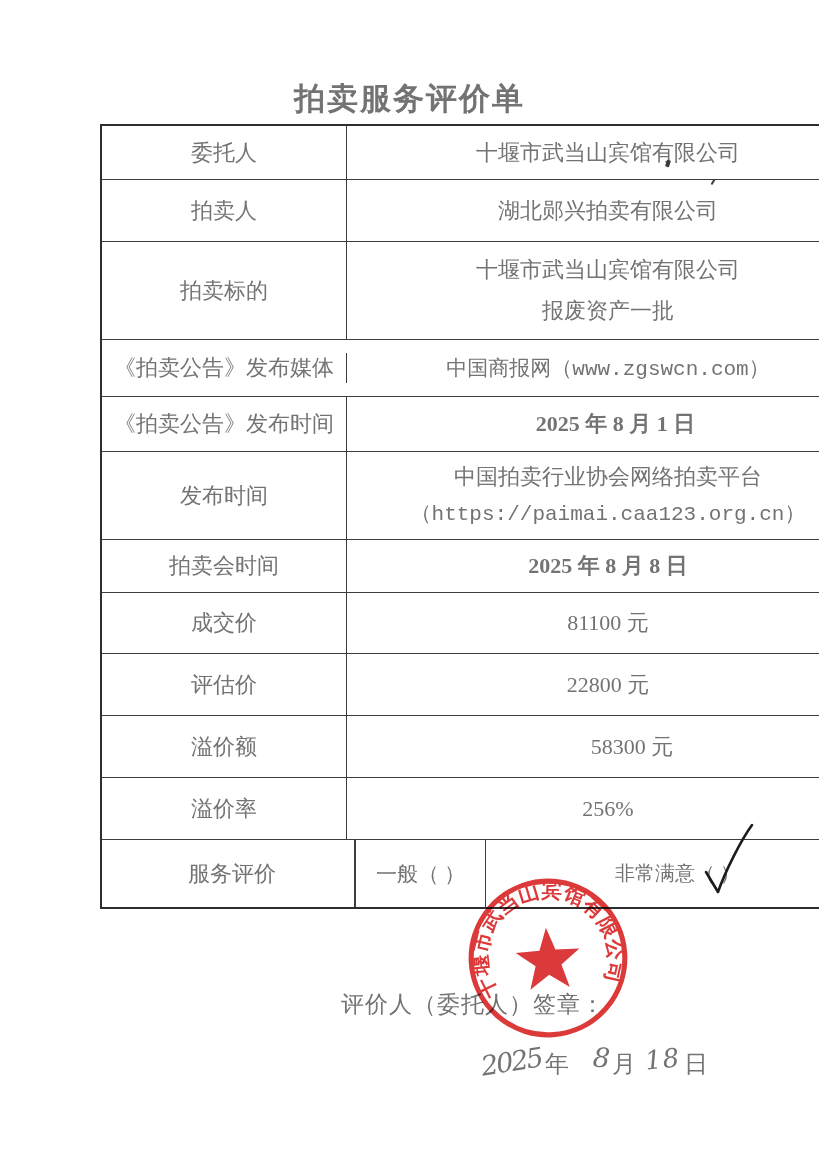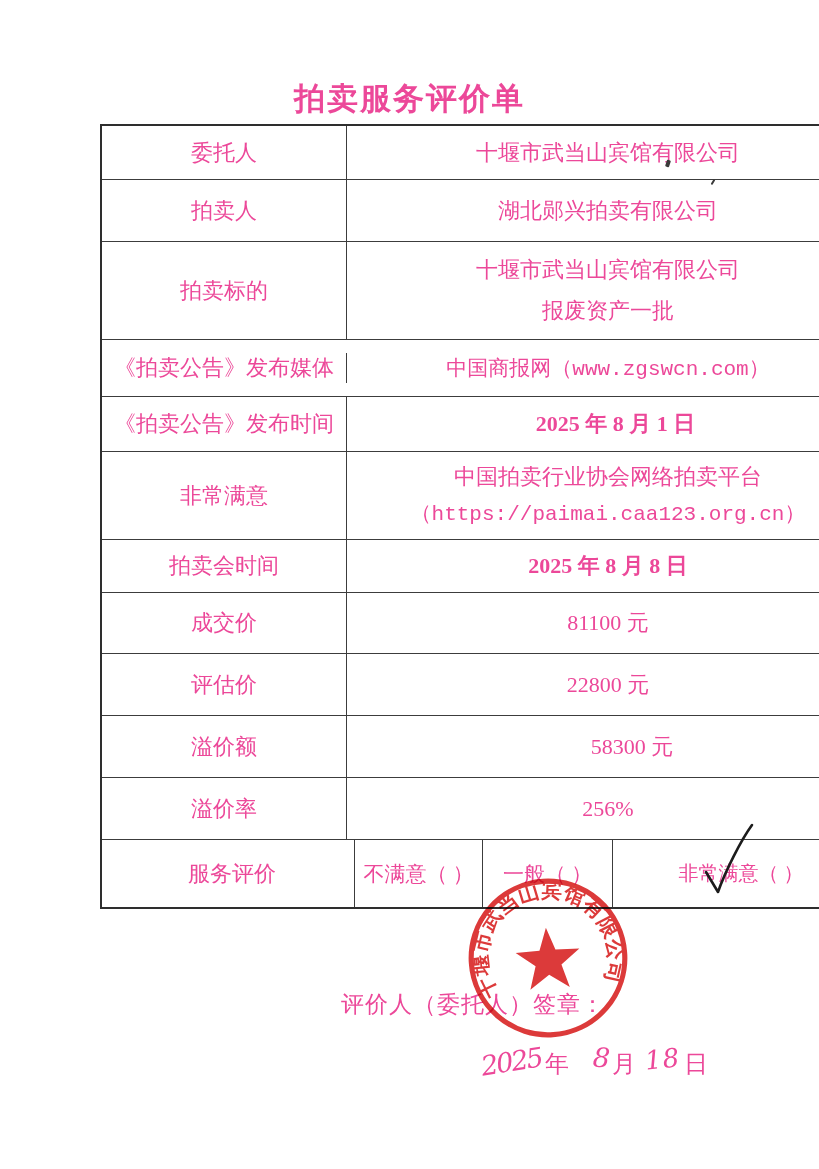--- a/index.html
+++ b/index.html
@@ -5,21 +5,21 @@
   * { margin: 0; padding: 0; box-sizing: border-box; }
   html, body { background: #e8e8e8; }
   .page {
     position: relative;
     width: 819px;
     height: 1169px;
     margin: 0 auto;
     background: #ffffff;
     overflow: hidden;
     font-family: "Liberation Serif", "DejaVu Serif", serif;
-    color: #ec4899;
+    color: #737373;
   }
   .doc-title {
     position: absolute;
     top: 78px; left: 0; right: 0;
     text-align: center;
     font-size: 31px;
     font-weight: bold;
     letter-spacing: 2px;
   }
   .eval-table {
@@ -133,21 +133,21 @@
       <div class="label-cell">《拍卖公告》发布媒体</div>
       <div class="value-cell mono">中国商报网（www.zgswcn.com）</div>
     </div>
 
     <div class="row r5">
       <div class="label-cell">《拍卖公告》发布时间</div>
       <div class="value-cell bold">2025 年 8 月 1 日</div>
     </div>
 
     <div class="row r6">
-      <div class="label-cell">非常满意</div>
+      <div class="label-cell">发布时间</div>
       <div class="value-cell two-line">
         <div class="vline">中国拍卖行业协会网络拍卖平台</div>
         <div class="vline mono">（https://paimai.caa123.org.cn）</div>
       </div>
     </div>
 
     <div class="row r7">
       <div class="label-cell">拍卖会时间</div>
       <div class="value-cell bold">2025 年 8 月 8 日</div>
     </div>
@@ -167,21 +167,20 @@
       <div class="value-cell">58300 元</div>
     </div>
 
     <div class="row r11">
       <div class="label-cell">溢价率</div>
       <div class="value-cell">256%</div>
     </div>
 
     <div class="row r12">
       <div class="label-cell">服务评价</div>
-      <div class="opt-cell opt-1">不满意（ ）</div>
       <div class="opt-cell opt-2">一般（ ）</div>
       <div class="opt-cell opt-3">非常满意（ ）</div>
     </div>
 
   </div>
 
   <svg class="checkmark-svg" viewBox="0 0 62 86" aria-hidden="true">
     <path d="M 12,52 L 24,72 C 31,52 47,20 58,5" fill="none" stroke="#1c1c1c" stroke-width="2.6" stroke-linecap="round" stroke-linejoin="round"></path>
   </svg>
 

